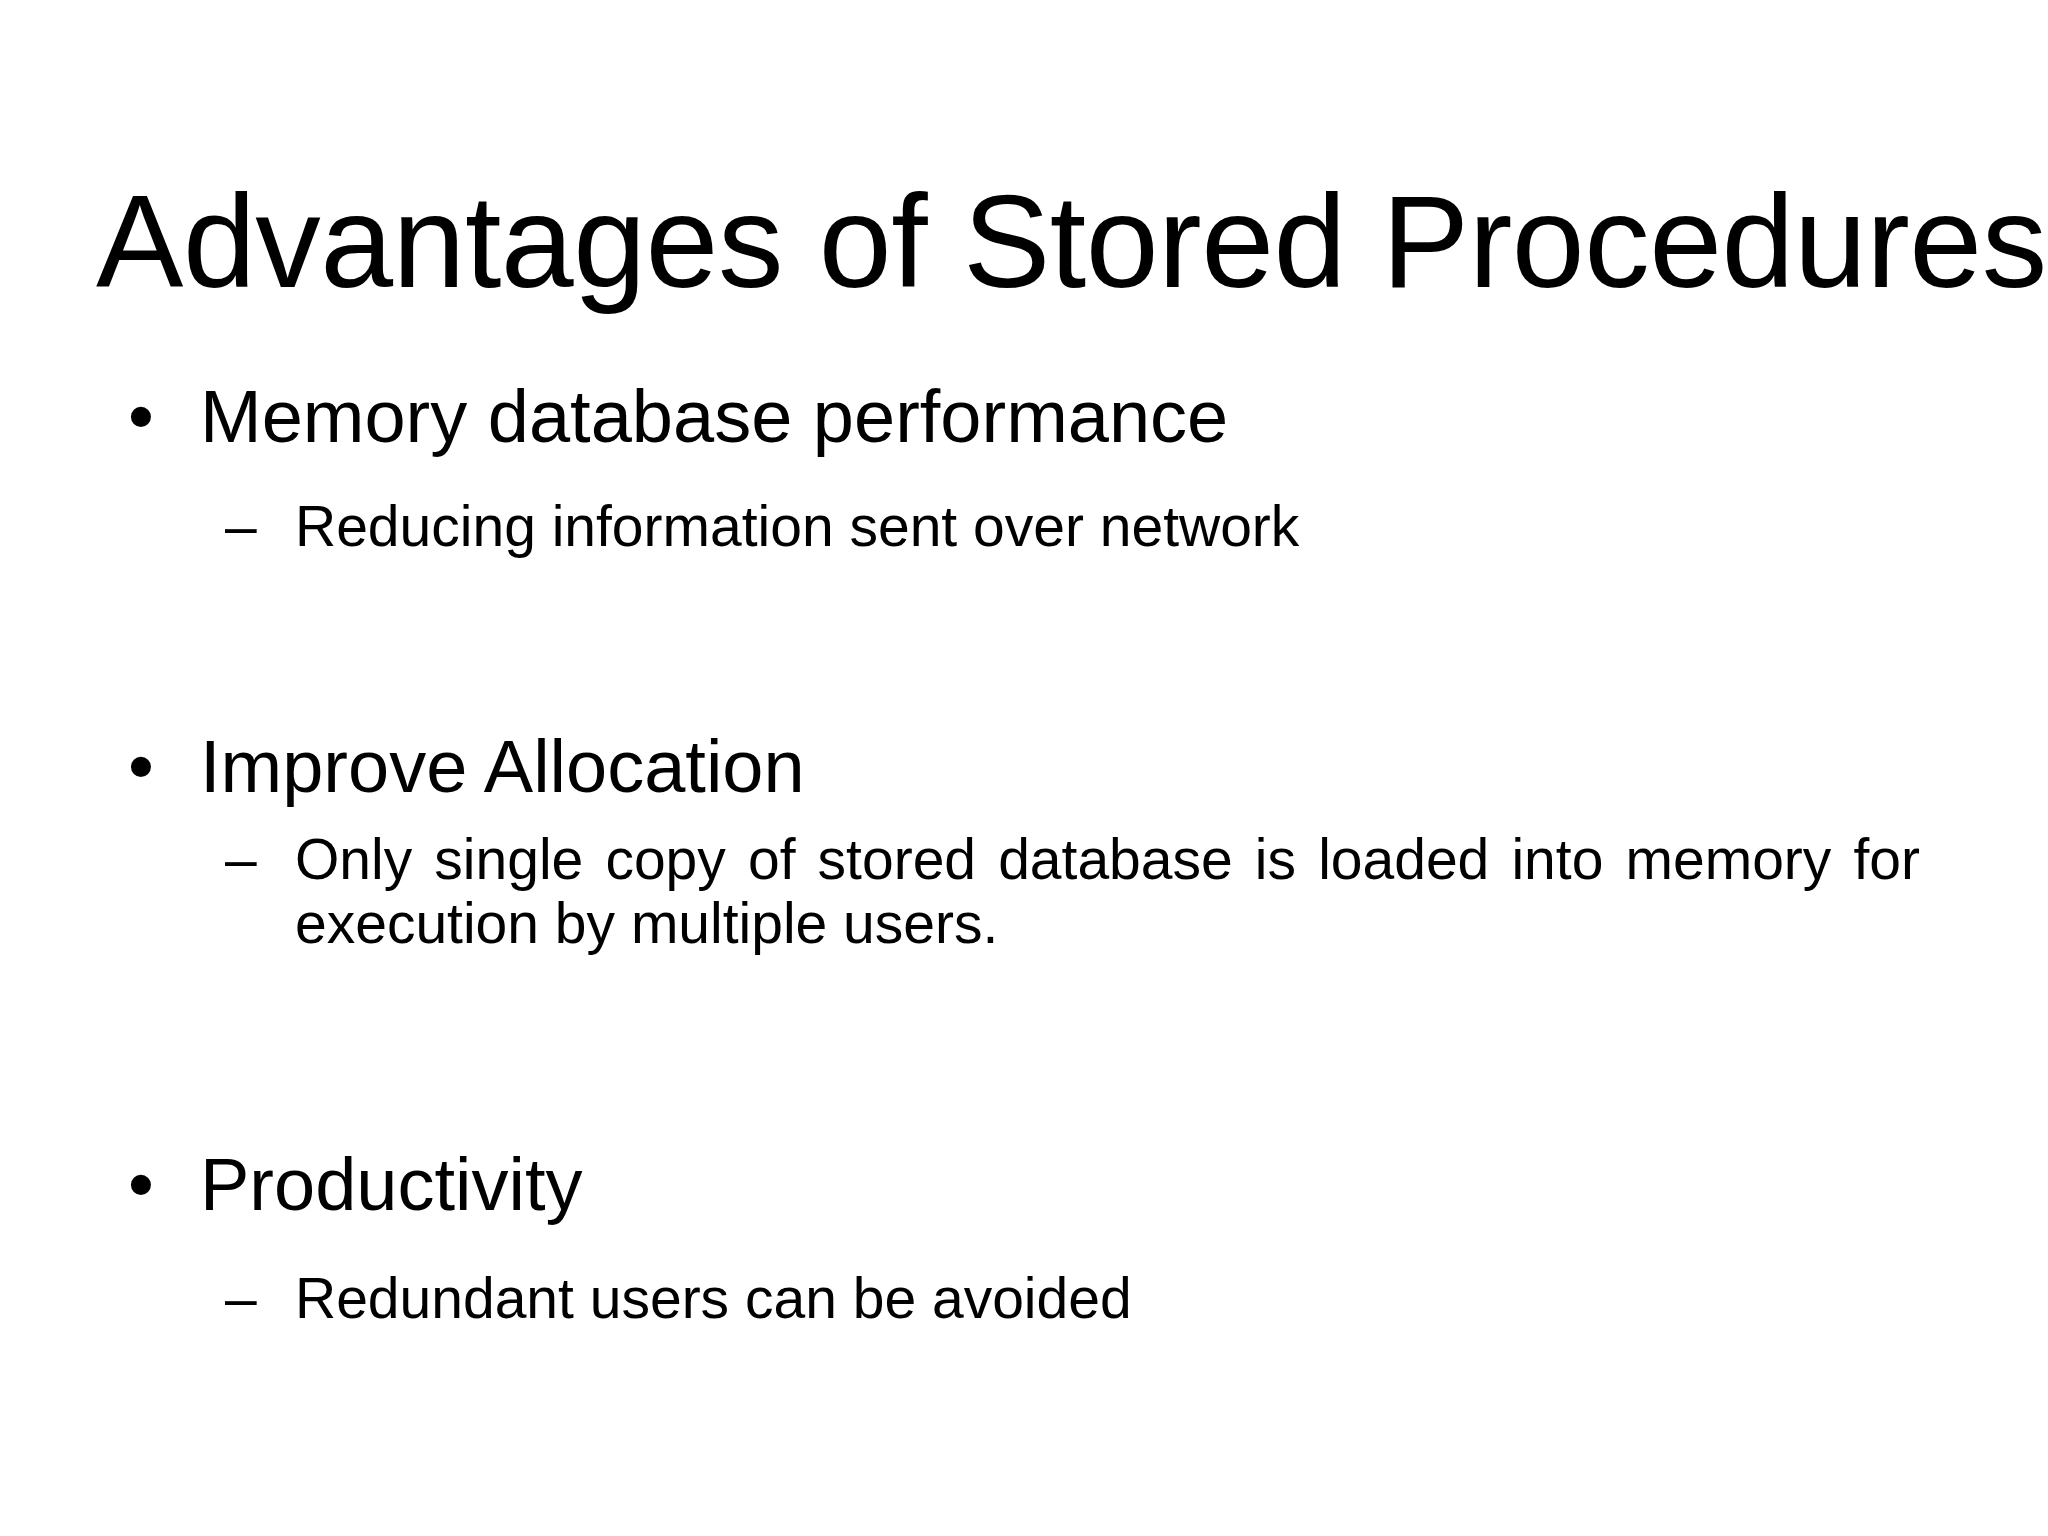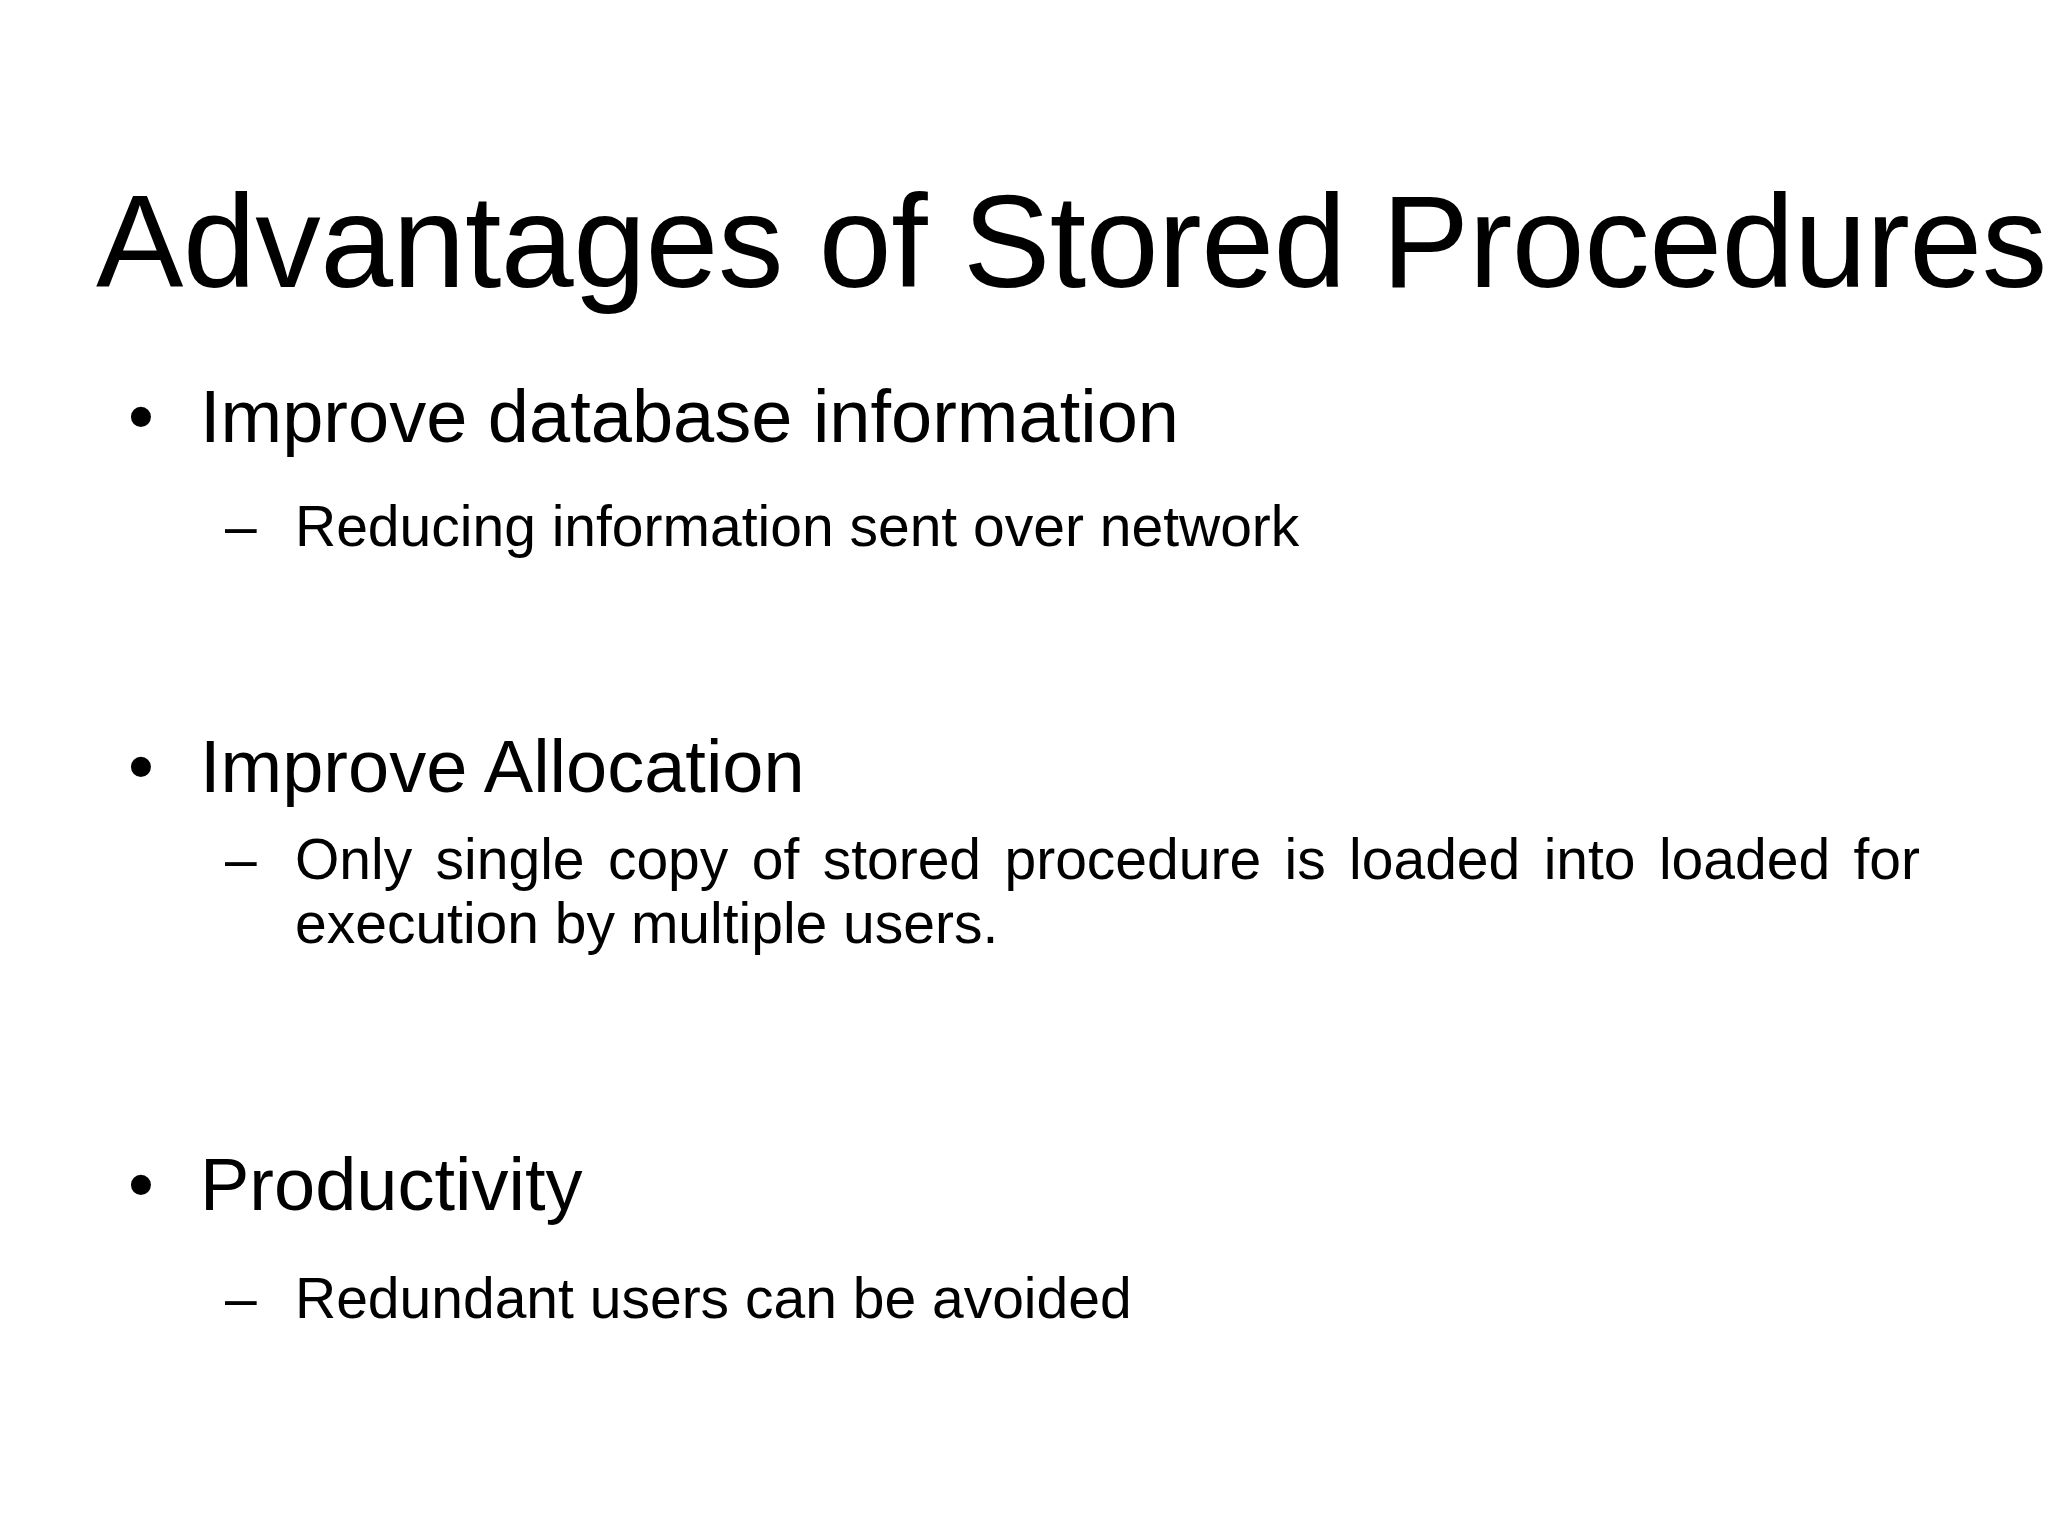--- a/index.html
+++ b/index.html
@@ -118,36 +118,36 @@
 <body>
 
 <div id="slide">
 
   <h1 id="slide-title">Advantages of Stored Procedures</h1>
 
   <div id="body-content">
 
     <div class="l1-row" id="row-improve">
       <span class="l1-marker">•</span>
-      <span class="l1-text">Improve database information</span>
+      <span class="l1-text">Memory database performance</span>
     </div>
 
     <div class="l2-row" id="row-reducing">
       <span class="l2-marker">–</span>
       <span class="l2-text nowrap">Reducing information sent over network</span>
     </div>
 
     <div class="l1-row" id="row-memory">
       <span class="l1-marker">•</span>
       <span class="l1-text">Improve Allocation</span>
     </div>
 
     <div class="l2-row" id="row-only-single">
       <span class="l2-marker">–</span>
-      <span class="l2-text justified">Only single copy of stored procedure is loaded into loaded for execution by multiple users.</span>
+      <span class="l2-text justified">Only single copy of stored database is loaded into memory for execution by multiple users.</span>
     </div>
 
     <div class="l1-row" id="row-productivity">
       <span class="l1-marker">•</span>
       <span class="l1-text">Productivity</span>
     </div>
 
     <div class="l2-row" id="row-redundant">
       <span class="l2-marker">–</span>
       <span class="l2-text nowrap">Redundant users can be avoided</span>

